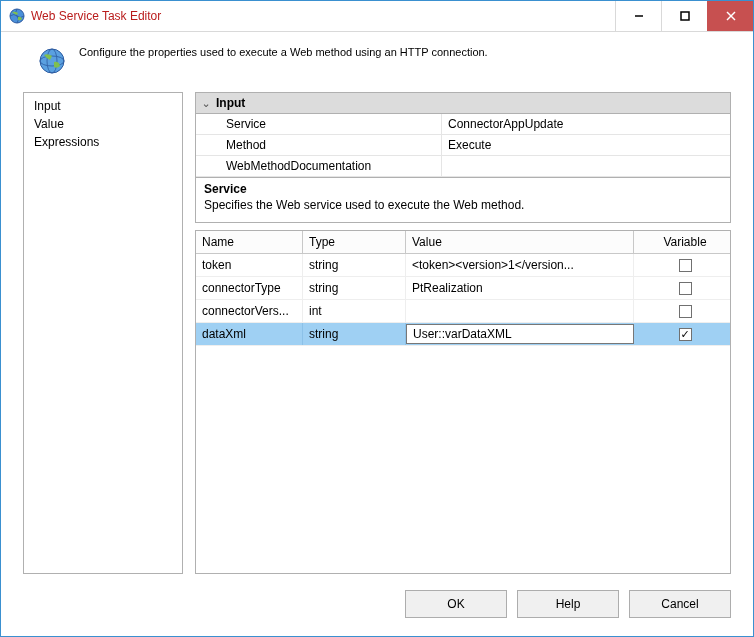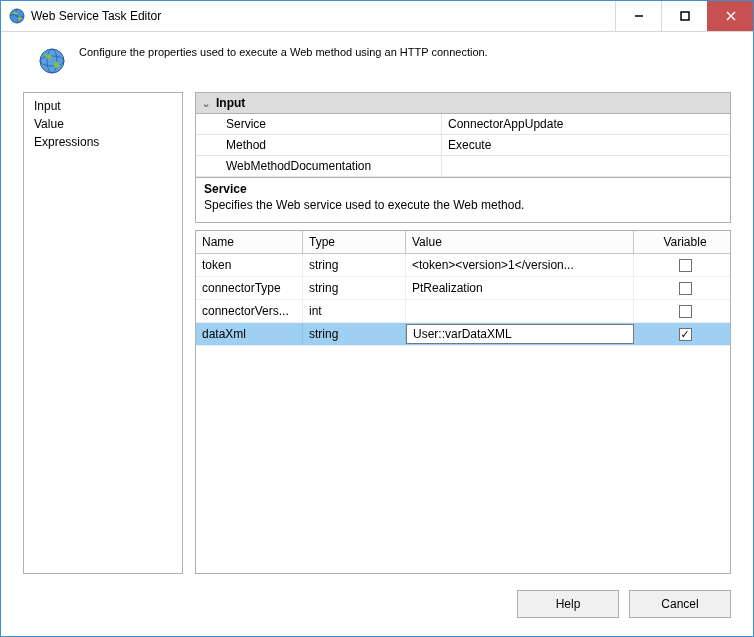--- a/index.html
+++ b/index.html
@@ -1,20 +1,20 @@
 <!DOCTYPE html>
 <html><head>
 <meta charset="utf-8">
 <style>
   html,body{margin:0;padding:0;font-family:"Segoe UI",Tahoma,sans-serif;font-size:12px;color:#000;background:#fff}
   .window{width:754px;height:637px;border:1px solid #3a90d0;box-sizing:border-box;position:relative;display:flex;flex-direction:column;background:#fff}
   
   .titlebar{height:30px;background:#fff;border-bottom:1px solid #d9d9d9;display:flex;align-items:center}
   .titlebar .app-icon{width:16px;height:16px;margin:0 6px 0 8px}
-  .titlebar .title{flex:1;font-size:12px;color:#000000}
+  .titlebar .title{flex:1;font-size:12px;color:#b91c1c}
   .titlebar .win-btns{display:flex;height:100%}
   .titlebar .win-btn{width:45px;height:100%;display:flex;align-items:center;justify-content:center;font-family:inherit;font-size:13px}
   .titlebar .win-btn.min{background:#fff;border-left:1px solid #d9d9d9}
   .titlebar .win-btn.max{background:#fff;border-left:1px solid #d9d9d9}
   .titlebar .win-btn.close{background:#c75050;color:#fff;border-left:1px solid #c75050}
   
   .header-strip{padding:14px 20px 18px 20px;display:flex;align-items:flex-start;gap:14px}
   .globe{width:26px;height:26px;flex:0 0 auto;margin-top:2px;margin-left:18px}
   .header-desc{font-size:11px;color:#000}
   
@@ -175,17 +175,18 @@
                 <span class="chk checked"></span>
               </div>
           </div>
         </div>
       </div>
 
     </div>
   </div>
 
   <div class="footer">
+    <div class="btn">OK</div>
     <div class="btn">Help</div>
     <div class="btn">Cancel</div>
   </div>
 
 </div>
 
 </body></html>

